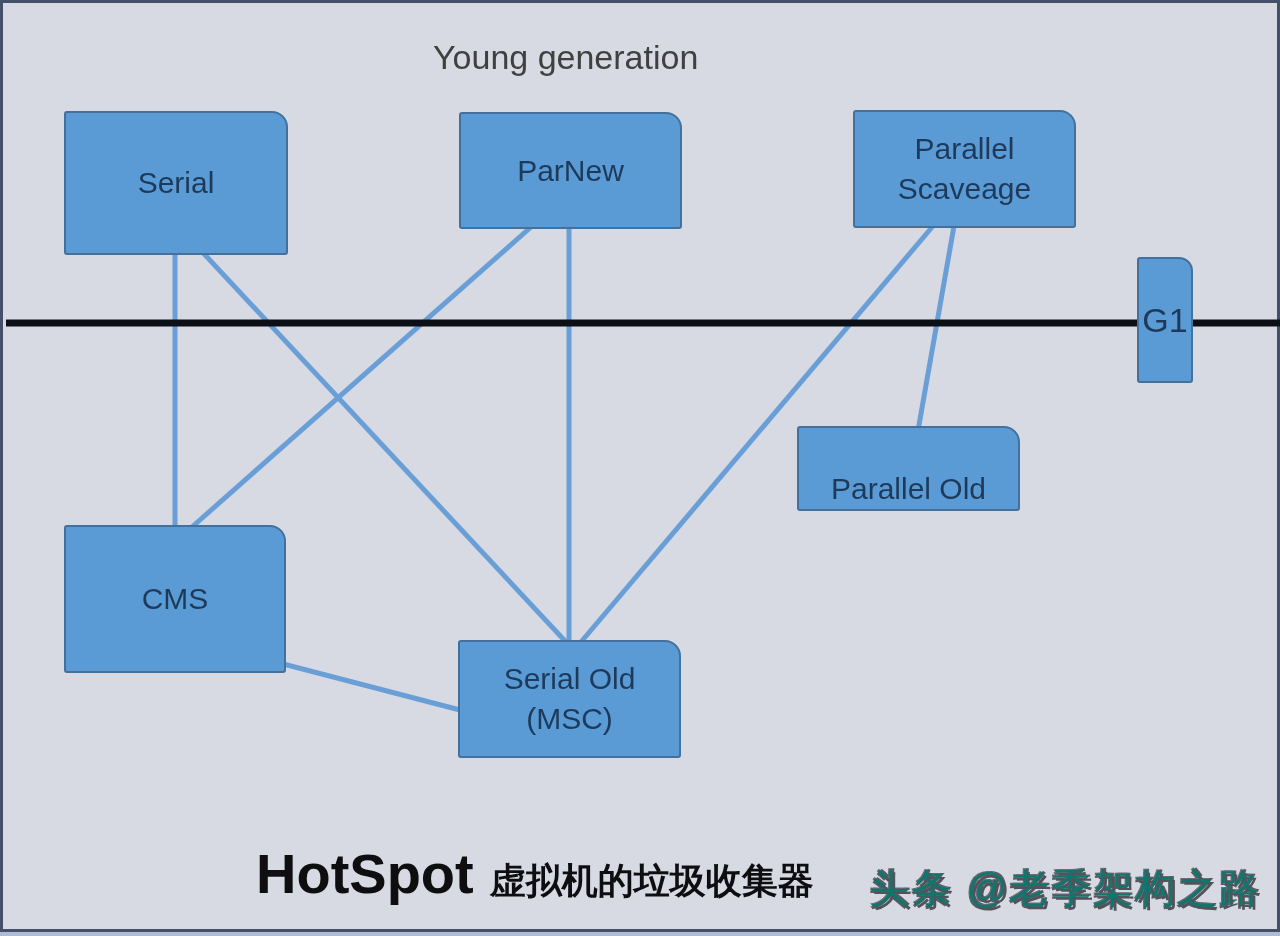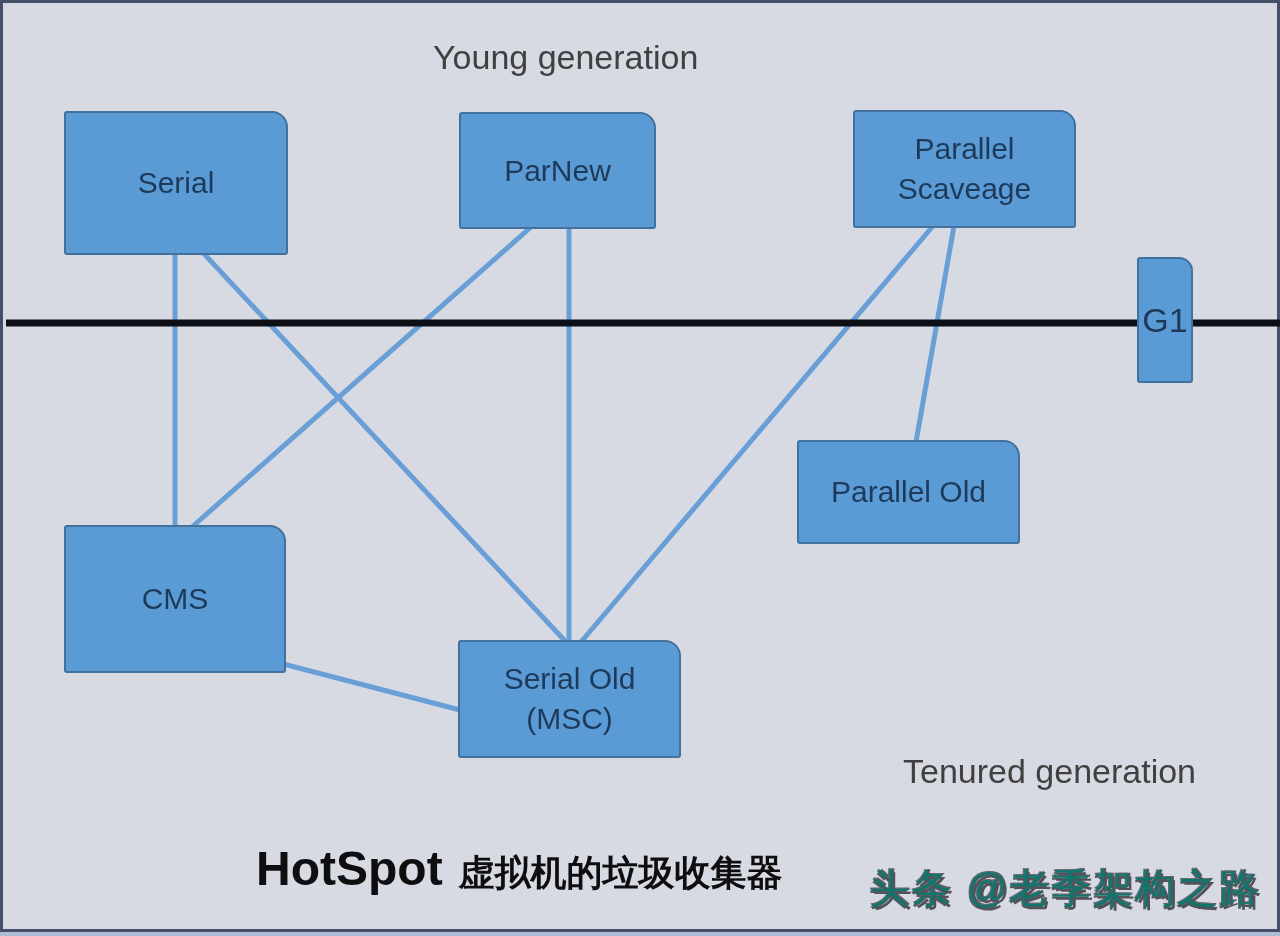--- a/index.html
+++ b/index.html
@@ -33,47 +33,47 @@
     flex-direction: column;
     align-items: center;
     justify-content: center;
     color: #1d3a5a;
     font-size: 30px;
     line-height: 40px;
     text-align: center;
     font-weight: 400;
   }
   .box-serial          { left: 61px;   top: 108px; width: 224px; height: 144px; }
-  .box-parnew          { left: 456px;  top: 109px; width: 197px; height: 117px; }
+  .box-parnew          { left: 456px;  top: 109px; width: 223px; height: 117px; }
   .box-parallel-scaveage { left: 850px; top: 107px; width: 223px; height: 118px; }
   .box-g1              { left: 1134px; top: 254px; width: 56px;  height: 126px; font-size: 34px; border-radius: 3px 14px 3px 3px; }
   .box-cms             { left: 61px;   top: 522px; width: 222px; height: 148px; }
   .box-serial-old      { left: 455px;  top: 637px; width: 223px; height: 118px; }
-  .box-parallel-old    { left: 794px;  top: 437px; width: 223px; height: 104px; }
+  .box-parallel-old    { left: 794px;  top: 423px; width: 223px; height: 85px; justify-content: flex-end; }
   .gen-label {
     position: absolute;
     color: #404040;
     font-size: 34px;
     line-height: 38px;
     white-space: nowrap;
     font-weight: 400;
   }
   .young-label   { left: 430px; top: 35px; }
   .tenured-label { left: 900px; top: 749px; }
   #main-title {
     position: absolute;
     left: 253px;
     top: 838px;
     white-space: nowrap;
     color: #0e0e10;
   }
   #main-title .latin {
     font-family: "Liberation Sans", sans-serif;
     font-weight: 700;
-    font-size: 48px;
+    font-size: 56px;
   }
   #main-title .chinese {
     font-family: "DejaVu Serif", "Liberation Serif", serif;
     font-weight: 700;
     font-size: 36px;
     margin-left: 16px;
   }
   #watermark {
     position: absolute;
     right: 16px;
@@ -132,21 +132,20 @@
 
     <div class="box box-serial-old">
       <span>Serial Old</span>
       <span>(MSC)</span>
     </div>
 
     <div class="box box-parallel-old">
       <span>Parallel Old</span>
     </div>
 
-    <div class="gen-label tenured-label">Tenured generation</div>
 
     <div id="main-title">
       <span class="latin">HotSpot</span><span class="chinese">虚拟机的垃圾收集器</span>
     </div>
 
     <div id="watermark">头条 @老季架构之路</div>
 
   </div>
 </div>
 

